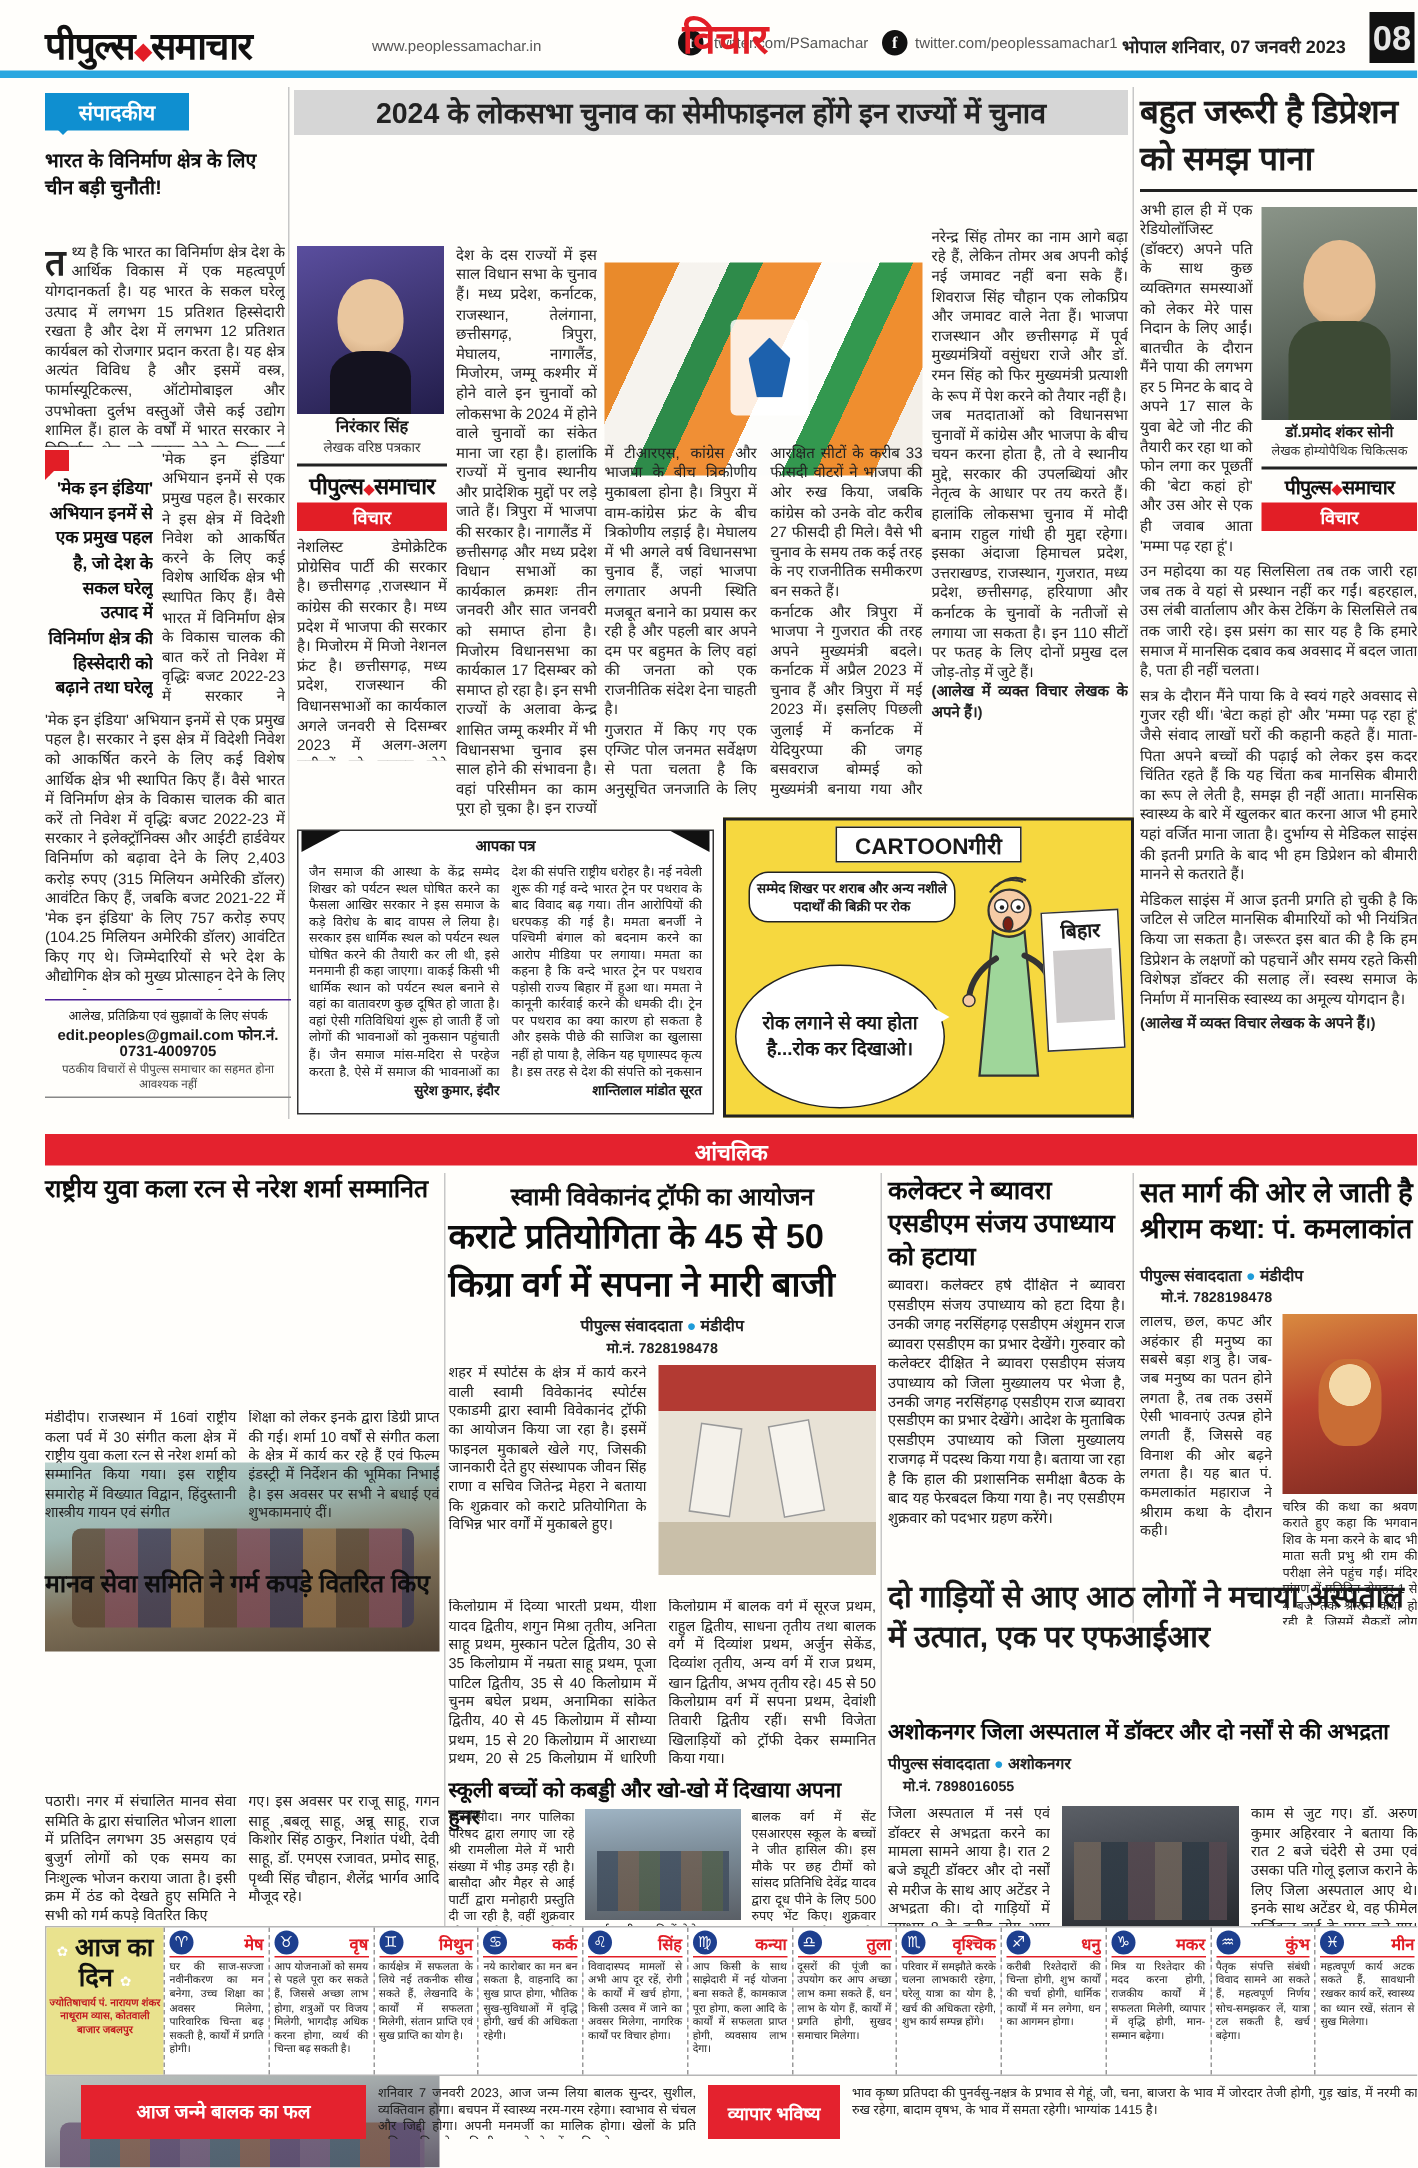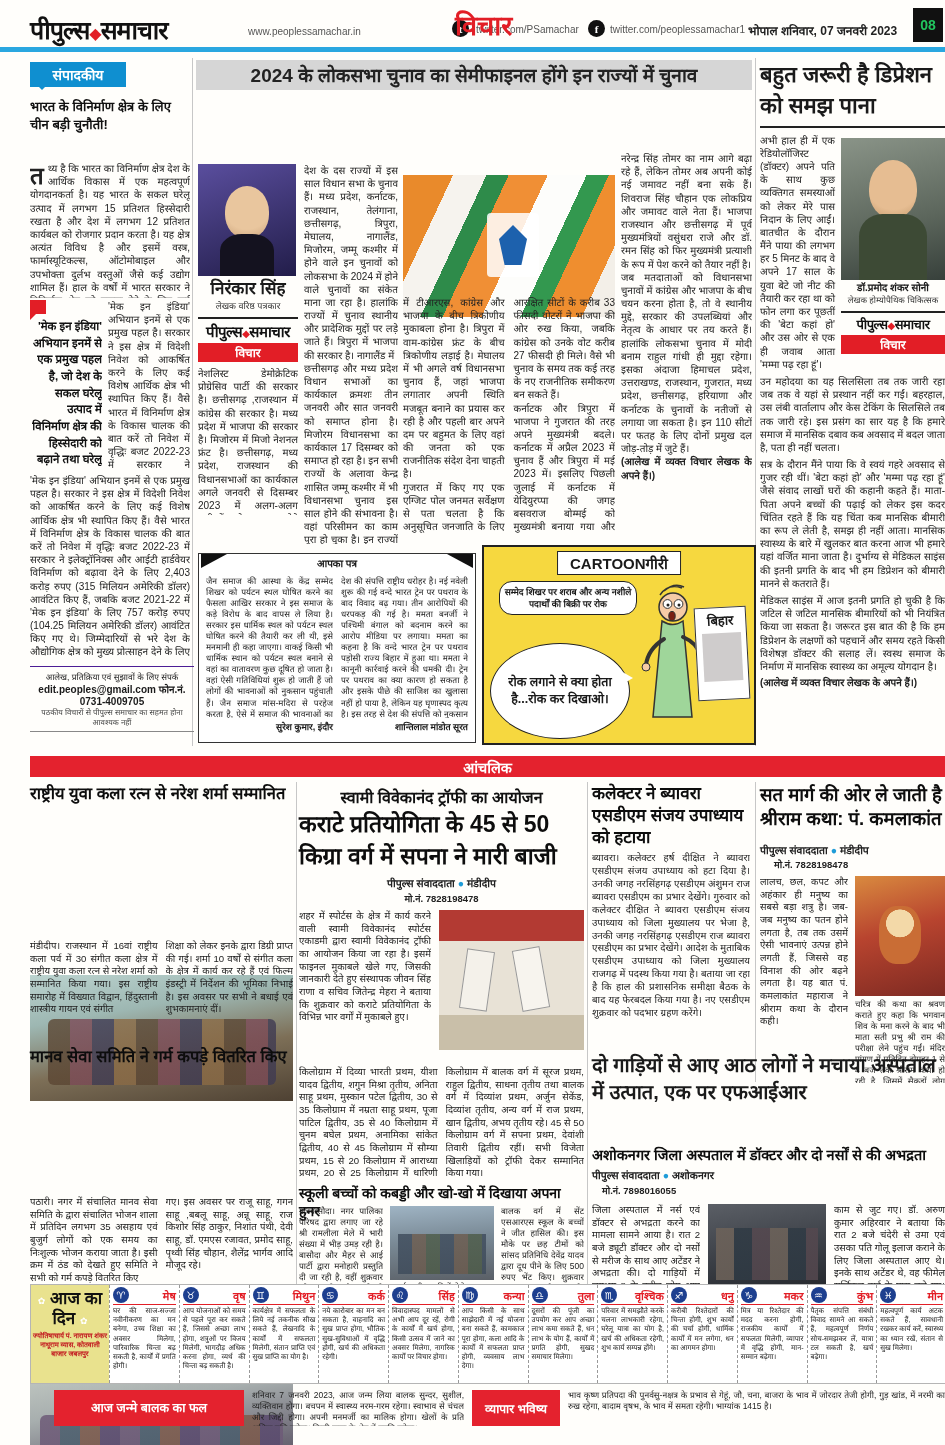--- a/index.html
+++ b/index.html
@@ -13,38 +13,38 @@
   .small{font-size:8.5px;line-height:1.3;text-align:justify;color:#222;}
   .vrule{position:absolute;width:1px;background:#c7c7c7;}
   
   .logo{font-size:25px;font-weight:900;color:#111;letter-spacing:-1px;}
   .logo .mark{color:#e21e26;font-size:16px;}
   .hdr-url{font-size:10px;color:#555;}
   .soc-ic{display:inline-flex;width:17px;height:17px;border-radius:50%;background:#111;color:#fff;
           font-size:11px;font-weight:bold;align-items:center;justify-content:center;font-family:"Liberation Serif",serif;}
   .sec-title{font-size:27px;font-weight:900;color:#e21e26;}
   .dateline{font-size:12px;font-weight:bold;color:#222;}
-  .pageno{width:30px;height:34px;background:#111;color:#22c55e;font-size:14px;font-weight:bold;
+  .pageno{width:30px;height:34px;background:#111;color:#e5e5e5;font-size:23px;font-weight:bold;
           display:flex;align-items:center;justify-content:center;}
   .bluebar{background:#2aa7e0;}
   
   .edlabel{background:#0f8fd0;color:#fff;font-size:14px;font-weight:bold;text-align:center;
            padding:3px 0;width:96px;position:relative;}
   .edlabel:after{content:"";position:absolute;left:8px;bottom:-7px;border:4px solid transparent;border-top-color:#0f8fd0;}
   .ed-head{font-size:13px;font-weight:900;line-height:1.35;color:#111;}
   .dropcap{float:left;font-size:24px;font-weight:bold;line-height:1;padding:2px 4px 0 0;}
   .qmark{width:16px;height:14px;background:#e21e26;position:relative;margin-bottom:4px;}
   .qmark:after{content:"";position:absolute;left:0;bottom:-6px;border:3px solid transparent;border-top-color:#e21e26;border-left-color:#e21e26;}
   .pq{font-size:11.5px;font-weight:bold;line-height:1.45;text-align:right;color:#111;}
   .contact{border-top:1px solid #4c1d95;border-bottom:1px solid #888;padding:4px 2px;}
   
   .kicker{background:#d6d6d6;color:#222;font-size:19px;font-weight:bold;display:flex;align-items:center;justify-content:center;}
   .lead-head{font-size:39px;font-weight:900;letter-spacing:-1px;color:#0d0d0d;text-align:center;line-height:1.4;}
   .photo{position:relative;background:#999;}
-  .cap-name{font-size:17px;font-weight:bold;text-align:center;}
+  .cap-name{font-size:11px;font-weight:bold;text-align:center;}
   .cap-role{font-size:9px;text-align:center;color:#333;}
   .brand{border-top:2px solid #222;padding-top:2px;}
   .brand-logo{font-size:15px;font-weight:900;letter-spacing:-0.5px;text-align:center;color:#111;}
   .brand-logo .mark{color:#e21e26;font-size:10px;}
   .brand-red{background:#e21e26;color:#fff;font-weight:bold;font-size:12px;text-align:center;padding:1px 0;margin-top:2px;}
   .twocol{column-count:2;column-gap:9px;}
   
   .letters{border:1.5px solid #333;background:#fff;}
   .let-head{position:relative;text-align:center;font-size:10px;font-weight:900;padding:2px 0 4px;}
   .tri-l,.tri-r{position:absolute;top:0;width:0;height:0;border-style:solid;}

